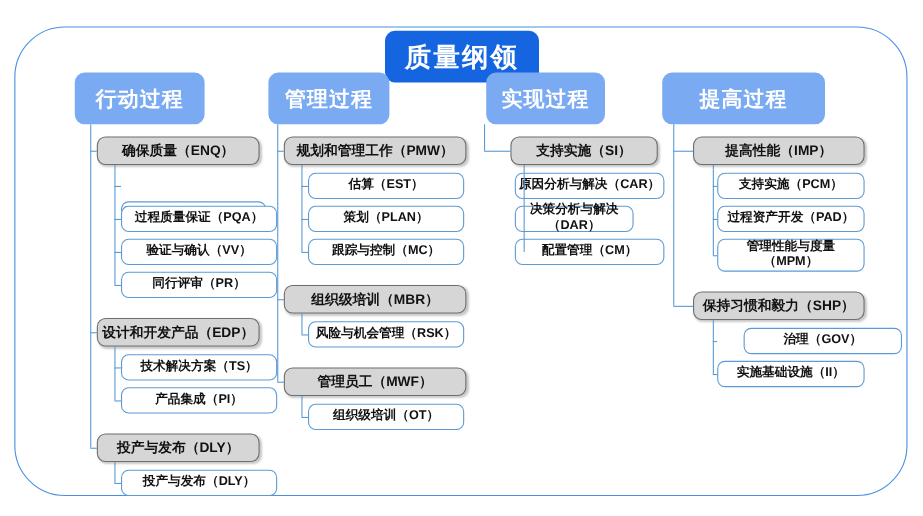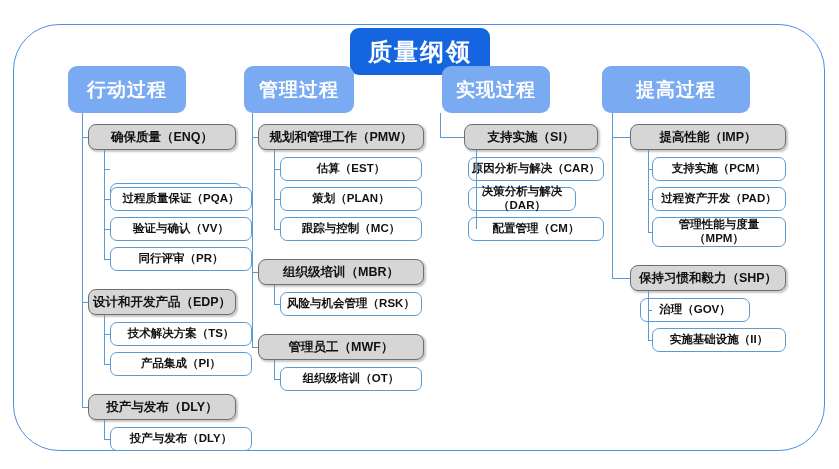--- a/index.html
+++ b/index.html
@@ -183,21 +183,21 @@
       <div class="conn h" style="left: 612px; top: 137px; width: 18px;"></div>
       <div class="leaf-box" style="left: 652px; top: 157px; width: 134px; height: 24px;">支持实施（PCM）</div>
       <div class="conn h" style="left: 648px; top: 169px; width: 4px;"></div>
       <div class="leaf-box" style="left: 652px; top: 187px; width: 134px; height: 24px;">过程资产开发（PAD）</div>
       <div class="conn h" style="left: 648px; top: 199px; width: 4px;"></div>
       <div class="leaf-box" style="left: 652px; top: 217px; width: 134px; height: 30px;">管理性能与度量<br>（MPM）</div>
       <div class="conn h" style="left: 648px; top: 232px; width: 4px;"></div>
       <div class="conn v" style="left: 648px; top: 150px; height: 82px;"></div>
       <div class="group-box" style="left: 630px; top: 265px; width: 156px; height: 26px;">保持习惯和毅力（SHP）</div>
       <div class="conn h" style="left: 612px; top: 278px; width: 18px;"></div>
-      <div class="leaf-box" style="left: 640px; top: 298px; width: 110px; height: 24px;">治理（GOV）</div>
+      <div class="leaf-box" style="left: 676px; top: 298px; width: 144px; height: 24px;">治理（GOV）</div>
       <div class="conn h" style="left: 648px; top: 310px; width: 4px;"></div>
       <div class="leaf-box" style="left: 652px; top: 328px; width: 134px; height: 24px;">实施基础设施（II）</div>
       <div class="conn h" style="left: 648px; top: 340px; width: 4px;"></div>
       <div class="conn v" style="left: 648px; top: 291px; height: 49px;"></div>
       <div class="conn v" style="left: 612px; top: 113px; height: 165px;"></div>
     </div>
 
 </div>
 
 </body></html>

